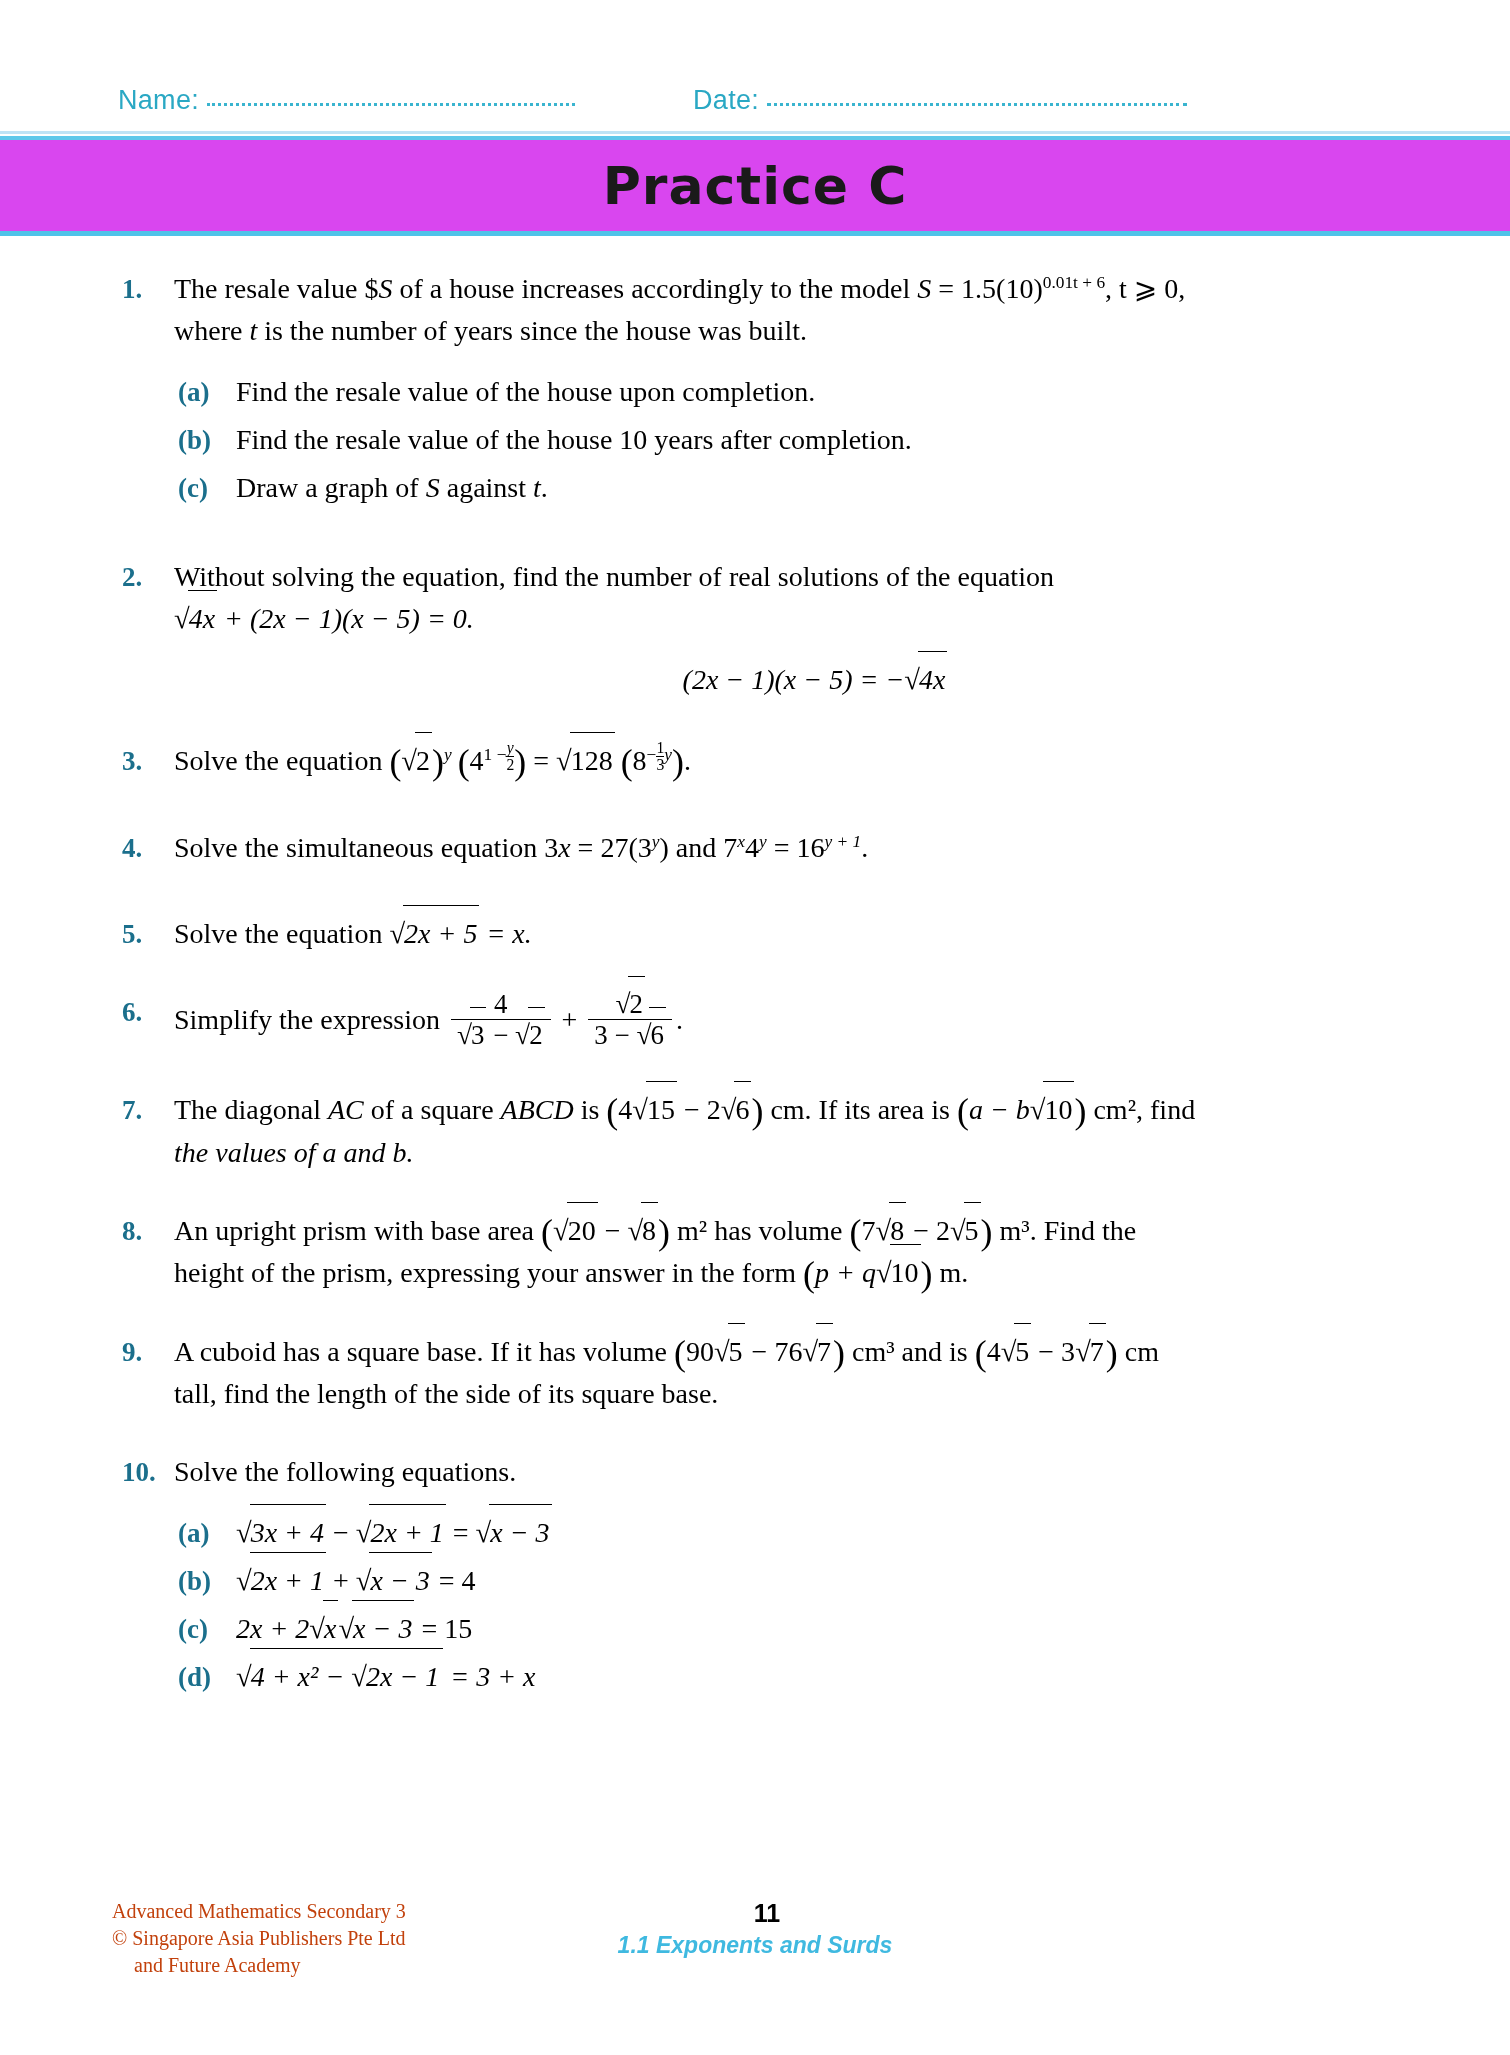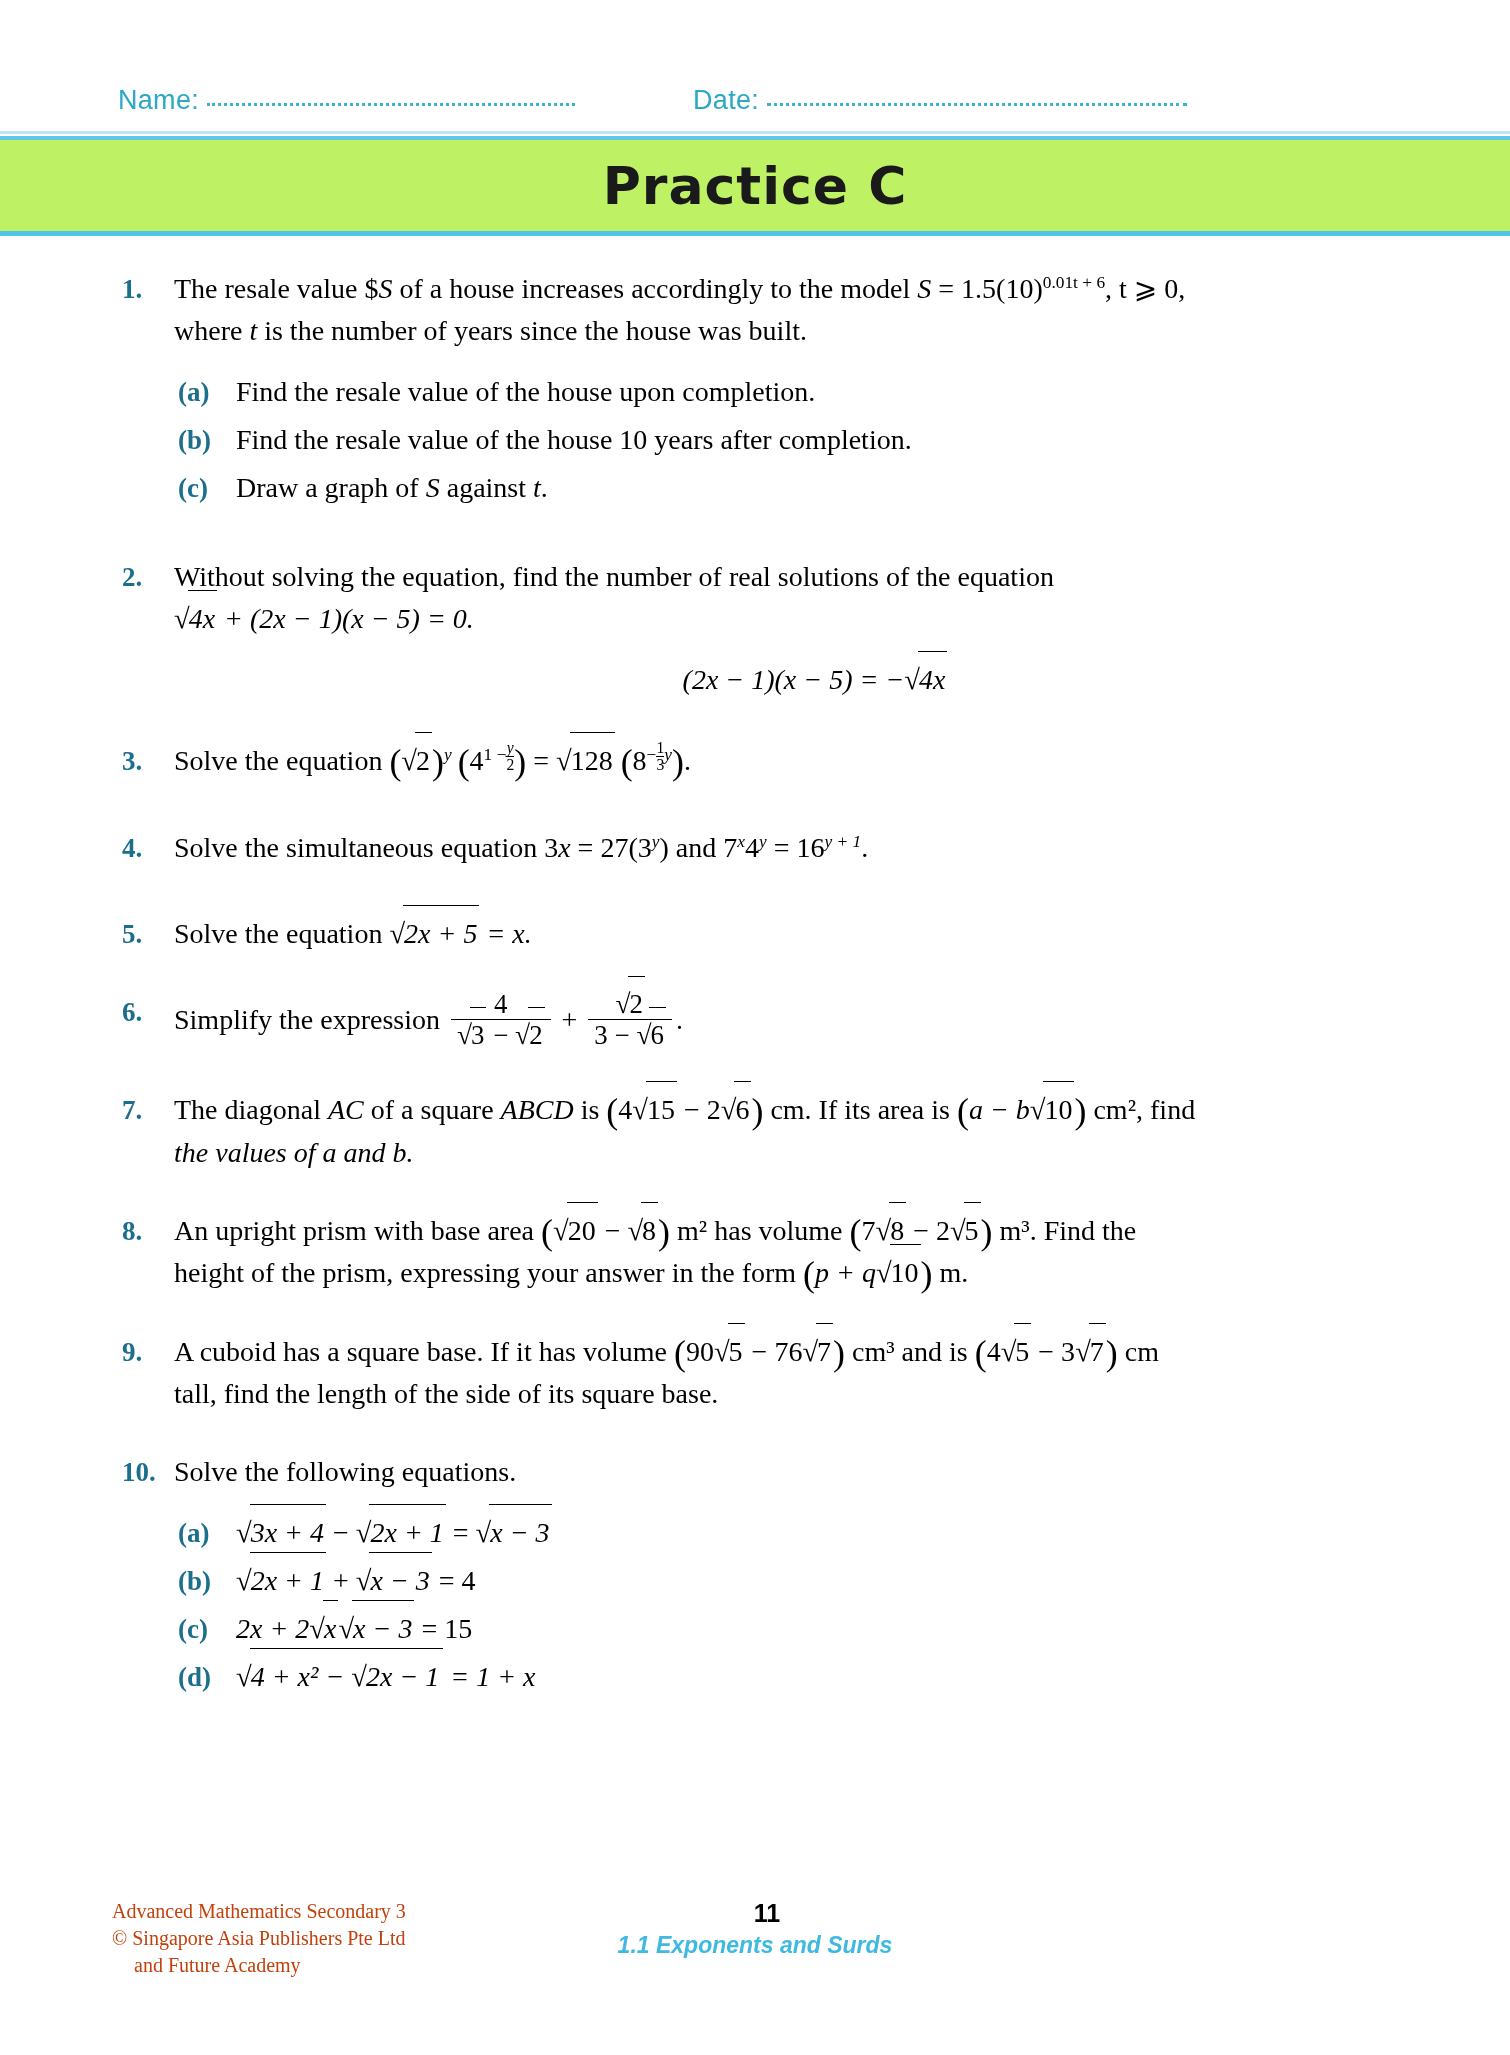--- a/index.html
+++ b/index.html
@@ -47,21 +47,21 @@
   .dots-name { width: 368px; }
   .dots-date { width: 420px; }
 
   
   .banner {
     position: absolute;
     top: 136px;
     left: 0;
     width: 1510px;
     height: 100px;
-    background: #bef264;
+    background: #d946ef;
     border-top: 4px solid #5fc8ea;
     border-bottom: 5px solid #4fc3e8;
     box-sizing: border-box;
   }
   .banner::before{
     content:"";
     position:absolute;
     top:-9px; left:0; right:0;
     height:3px;
     background:#bfe3f5;
@@ -383,21 +383,21 @@
   <div class="sub">
     <div class="subnum">(c)</div>
     <div class="subbody">
       <span class="it">2x + 2</span><span class="rad"><span class="sign">√</span><span class="body it">x</span></span><span class="rad"><span class="sign">√</span><span class="body it">x − 3</span></span><span> = 15</span>
     </div>
   </div>
 
   <div class="sub">
     <div class="subnum">(d)</div>
     <div class="subbody">
-      <span class="rad"><span class="sign">√</span><span class="body it"><span>4 + x²</span><span> − </span><span class="rad"><span class="sign">√</span><span class="body it">2x − 1</span></span></span></span><span class="it"> = 1 + x</span>
+      <span class="rad"><span class="sign">√</span><span class="body it"><span>4 + x²</span><span> − </span><span class="rad"><span class="sign">√</span><span class="body it">2x − 1</span></span></span></span><span class="it"> = 3 + x</span>
     </div>
   </div>
 
 </div>
 
 <div class="footer">
   <div class="footer-left">
     <div>Advanced Mathematics Secondary 3</div>
     <div>© Singapore Asia Publishers Pte Ltd</div>
     <div class="indent">and Future Academy</div>

